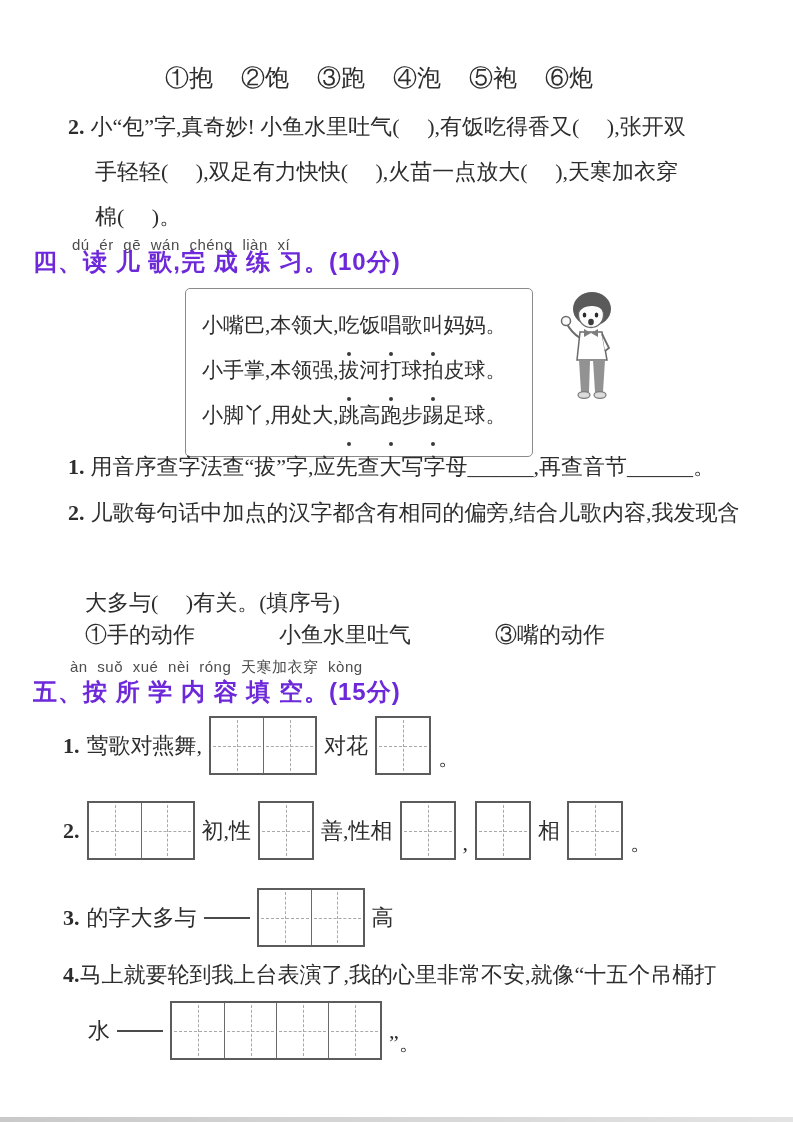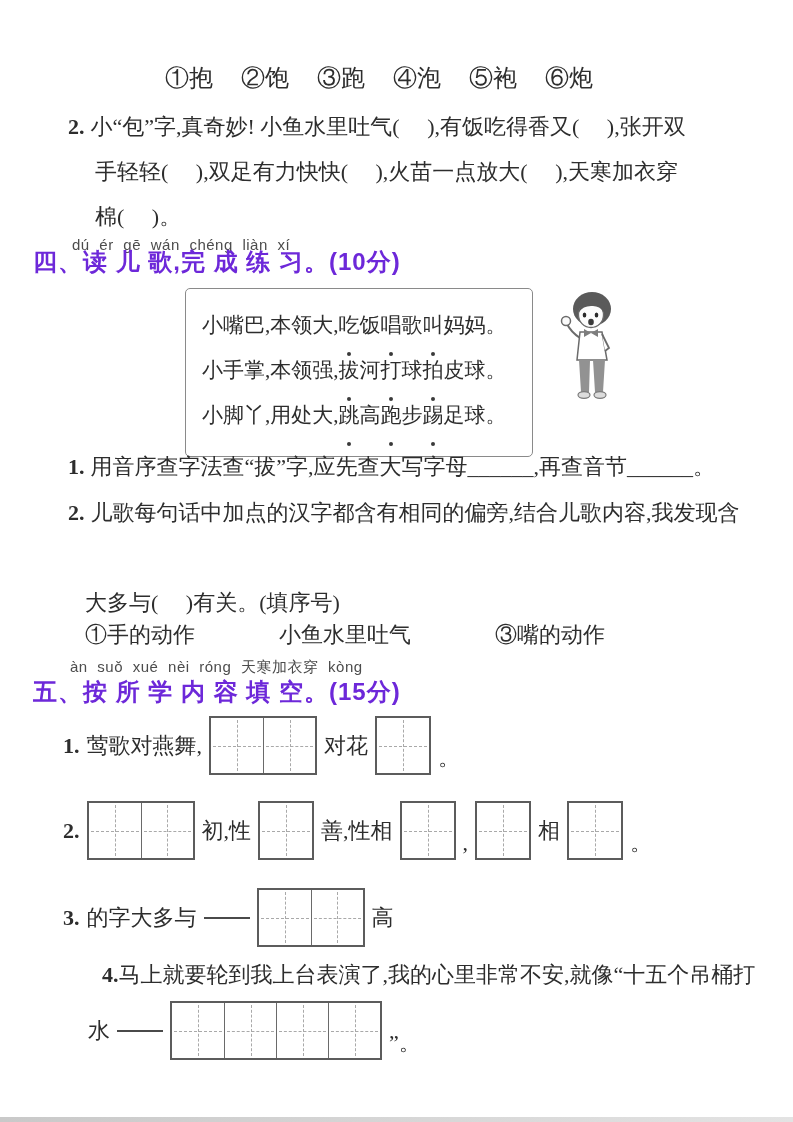--- a/index.html
+++ b/index.html
@@ -69,21 +69,21 @@
   .grid-cell::after {
     content: ""; position: absolute; top: 2px; bottom: 2px; left: 50%;
     border-left: 1px dashed #a9a9a9;
   }
   .dash { width: 46px; height: 0; border-top: 2px solid #4a4a4a; flex: none; }
 
   .fill-item { margin-top: 0; }
   .fill-item:nth-child(2) { margin-top: 26px; }
   .fill-item:nth-child(3) { margin-top: 28px; }
   .fill-item:nth-child(4) { margin-top: 12px; }
-  .fill-item .text-only { font-size: 22px; line-height: 32px; white-space: pre; margin-left: 39px; }
+  .fill-item .text-only { font-size: 22px; line-height: 32px; white-space: pre; }
   .fill-item .second-line { margin-top: 10px; margin-left: 25px; }
 
   .footer { font-size: 17px; color: #3c3c3c; letter-spacing: 1px; }
 </style>
 </head>
 <body>
 
 <div class="page">
 
   <div class="abs opts-row o3" style="top:62px; left:165px;" id="opts3"><span class="opt-item">①抱</span><span class="opt-item">②饱</span><span class="opt-item">③跑</span><span class="opt-item">④泡</span><span class="opt-item">⑤袍</span><span class="opt-item">⑥炮</span></div>

